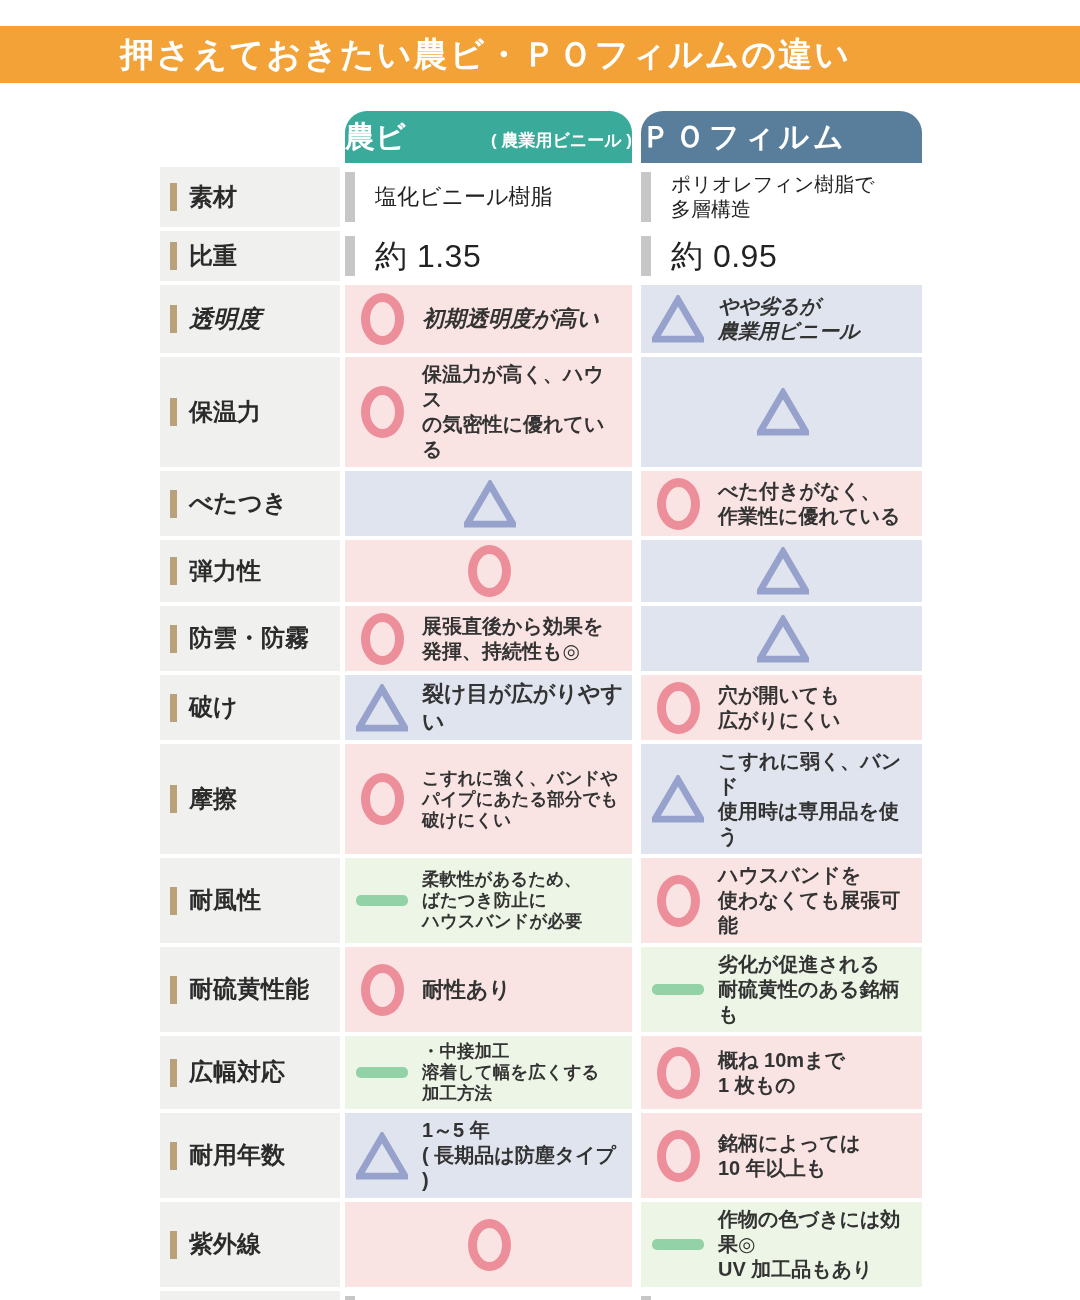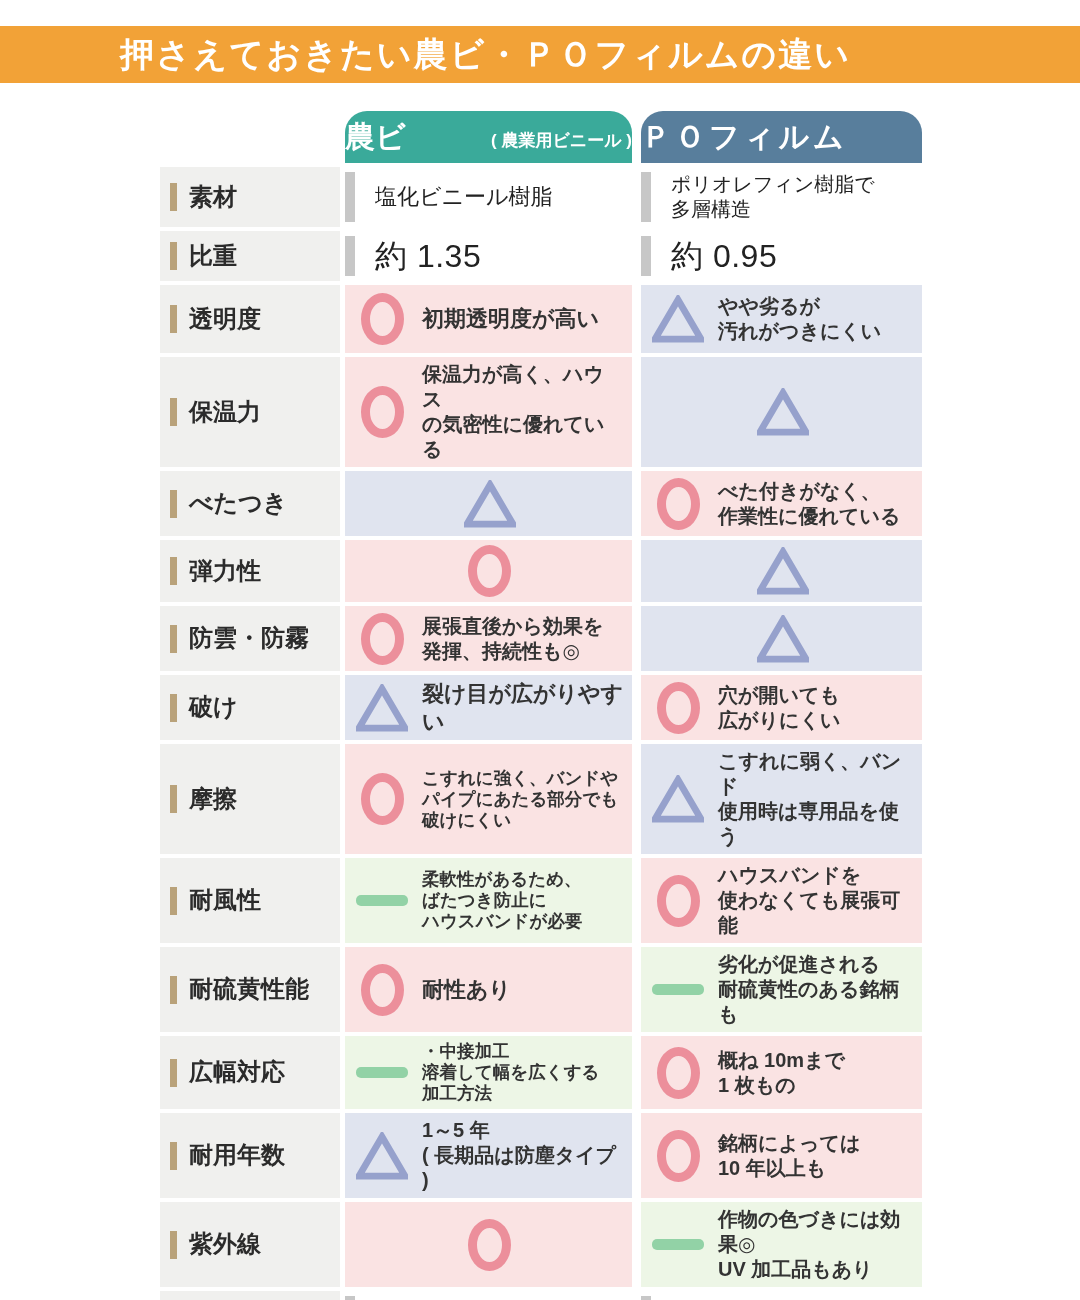--- a/index.html
+++ b/index.html
@@ -88,39 +88,39 @@
         </div>
         <div class="cell col-nobi white">
           <span class="vbar"></span>
           <span class="cell-text t-large">約 1.35</span>
         </div>
         <div class="cell col-po white">
           <span class="vbar"></span>
           <span class="cell-text t-large">約 0.95</span>
         </div>
       </div>
-      <div class="row" style="min-height: 68px;">
+      <div class="row" style="min-height: 68px; font-style: italic;">
         <div class="label-cell">
           <span class="label-bar"></span>
           <span class="label-text">透明度</span>
         </div>
         <div class="cell col-nobi pink">
           <span class="icon-slot">
             <span class="circle-shape"></span>
           </span>
           <span class="cell-text t-one">初期透明度が高い</span>
         </div>
         <div class="cell col-po lavender">
           <span class="icon-slot">
             <svg width="52" height="48" viewBox="0 0 54 50">
               <path d="M27 5 L51 46 L3 46 Z" fill="none" stroke="#96A1CC" stroke-width="7"></path>
             </svg>
           </span>
           <span class="cell-text t-med">やや劣るが
-汚れがつきにくい</span>
+農業用ビニール</span>
         </div>
       </div>
       <div class="row" style="min-height: 64px;">
         <div class="label-cell">
           <span class="label-bar"></span>
           <span class="label-text">保温力</span>
         </div>
         <div class="cell col-nobi pink">
           <span class="icon-slot">
             <span class="circle-shape"></span>

